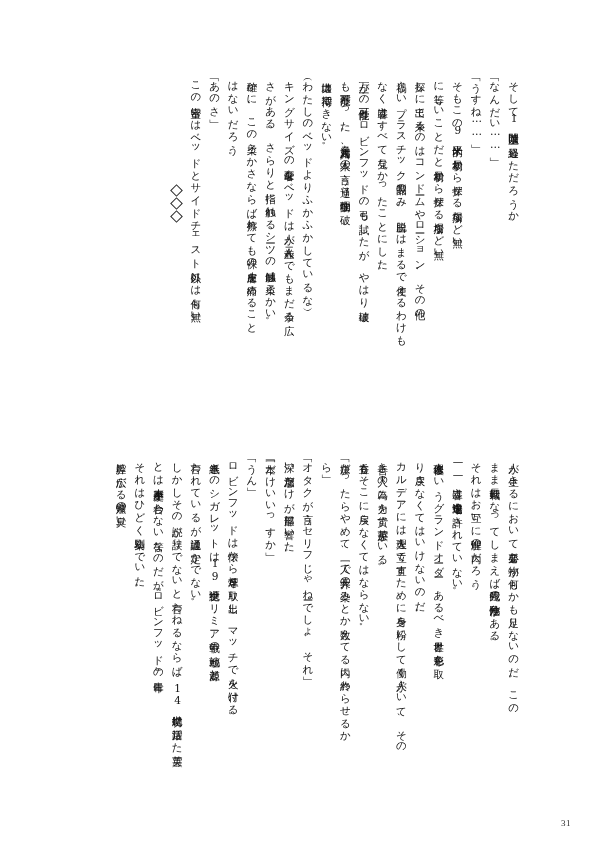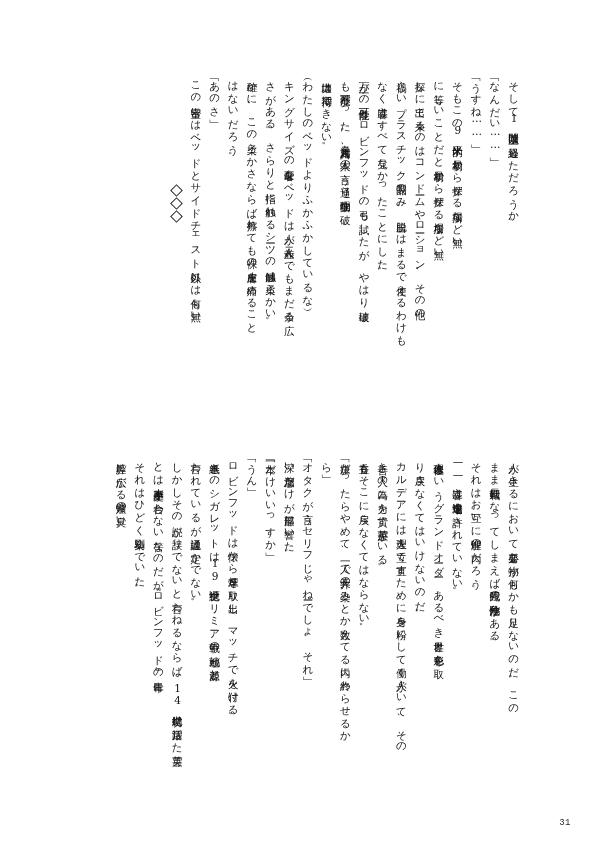--- a/index.html
+++ b/index.html
@@ -66,21 +66,21 @@
     top: 455px;
     right: 84px;
     height: 330px;
     max-height: 330px;
   }
 
   .page-number {
     position: absolute;
     right: 36px;
     bottom: 30px;
-    font-family: Liberation Mono, monospace;
+    font-family: Liberation Serif, serif;
     font-size: 9px;
     color: #2b2b2b;
     letter-spacing: 0.5px;
   }
 </style>
 </head>
 <body>
 
 <div class="page">
 

